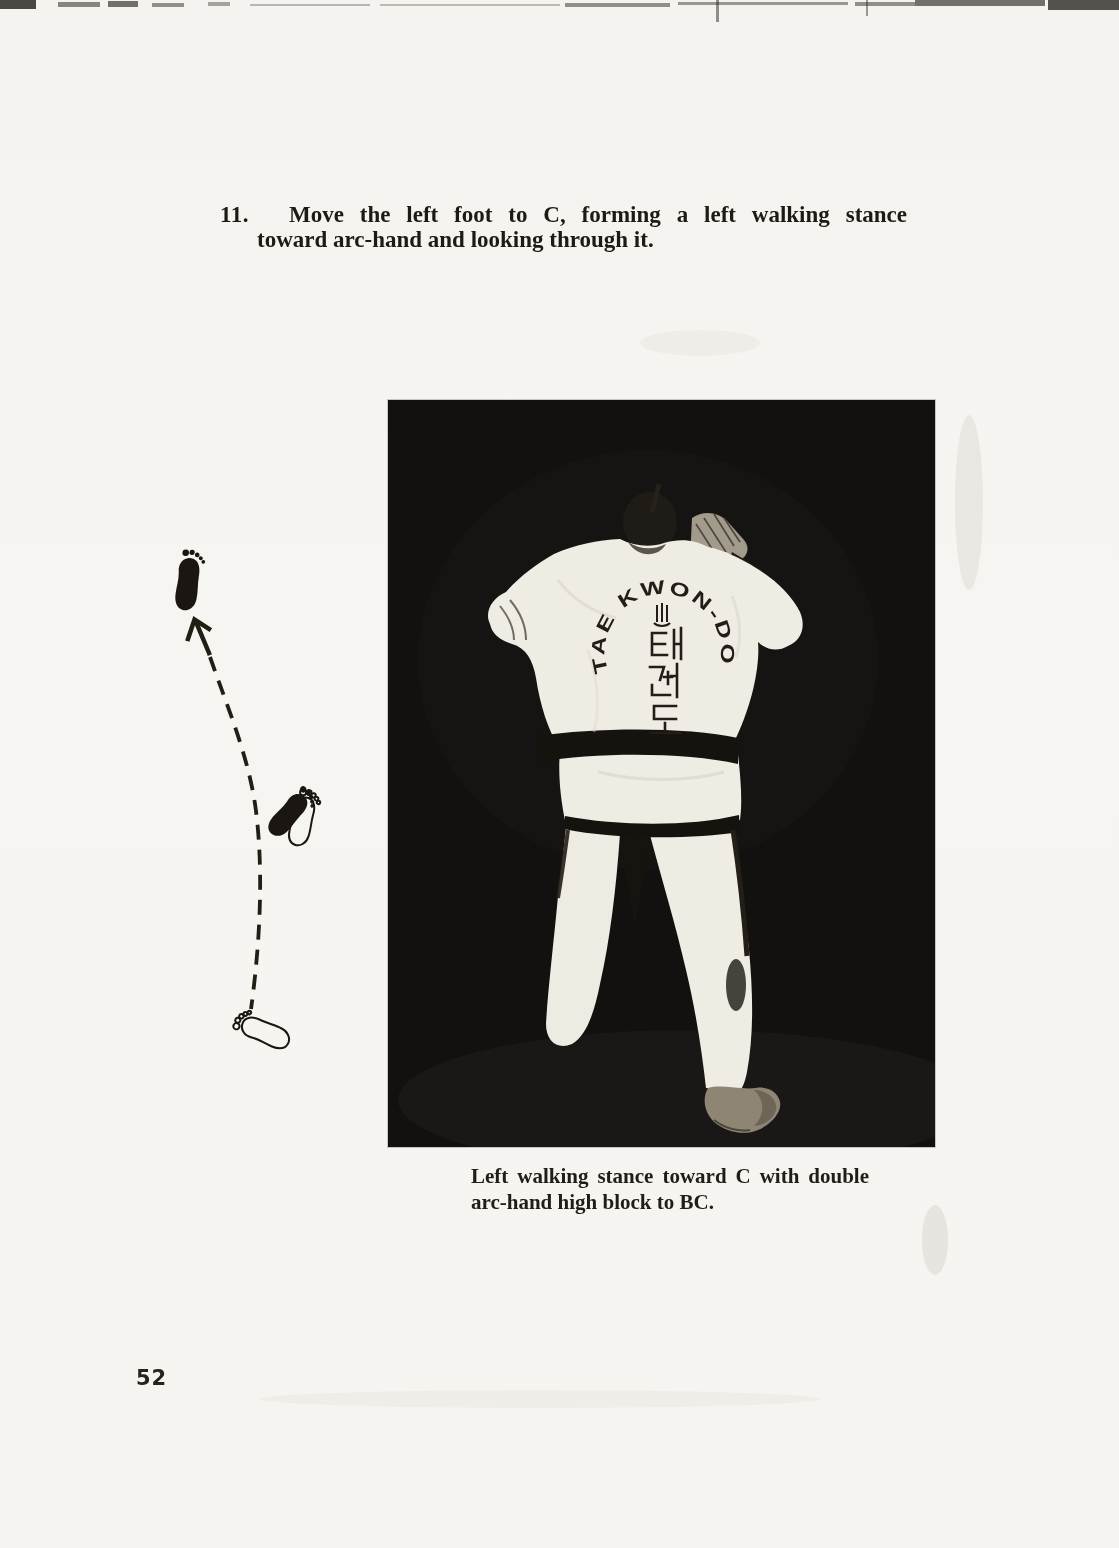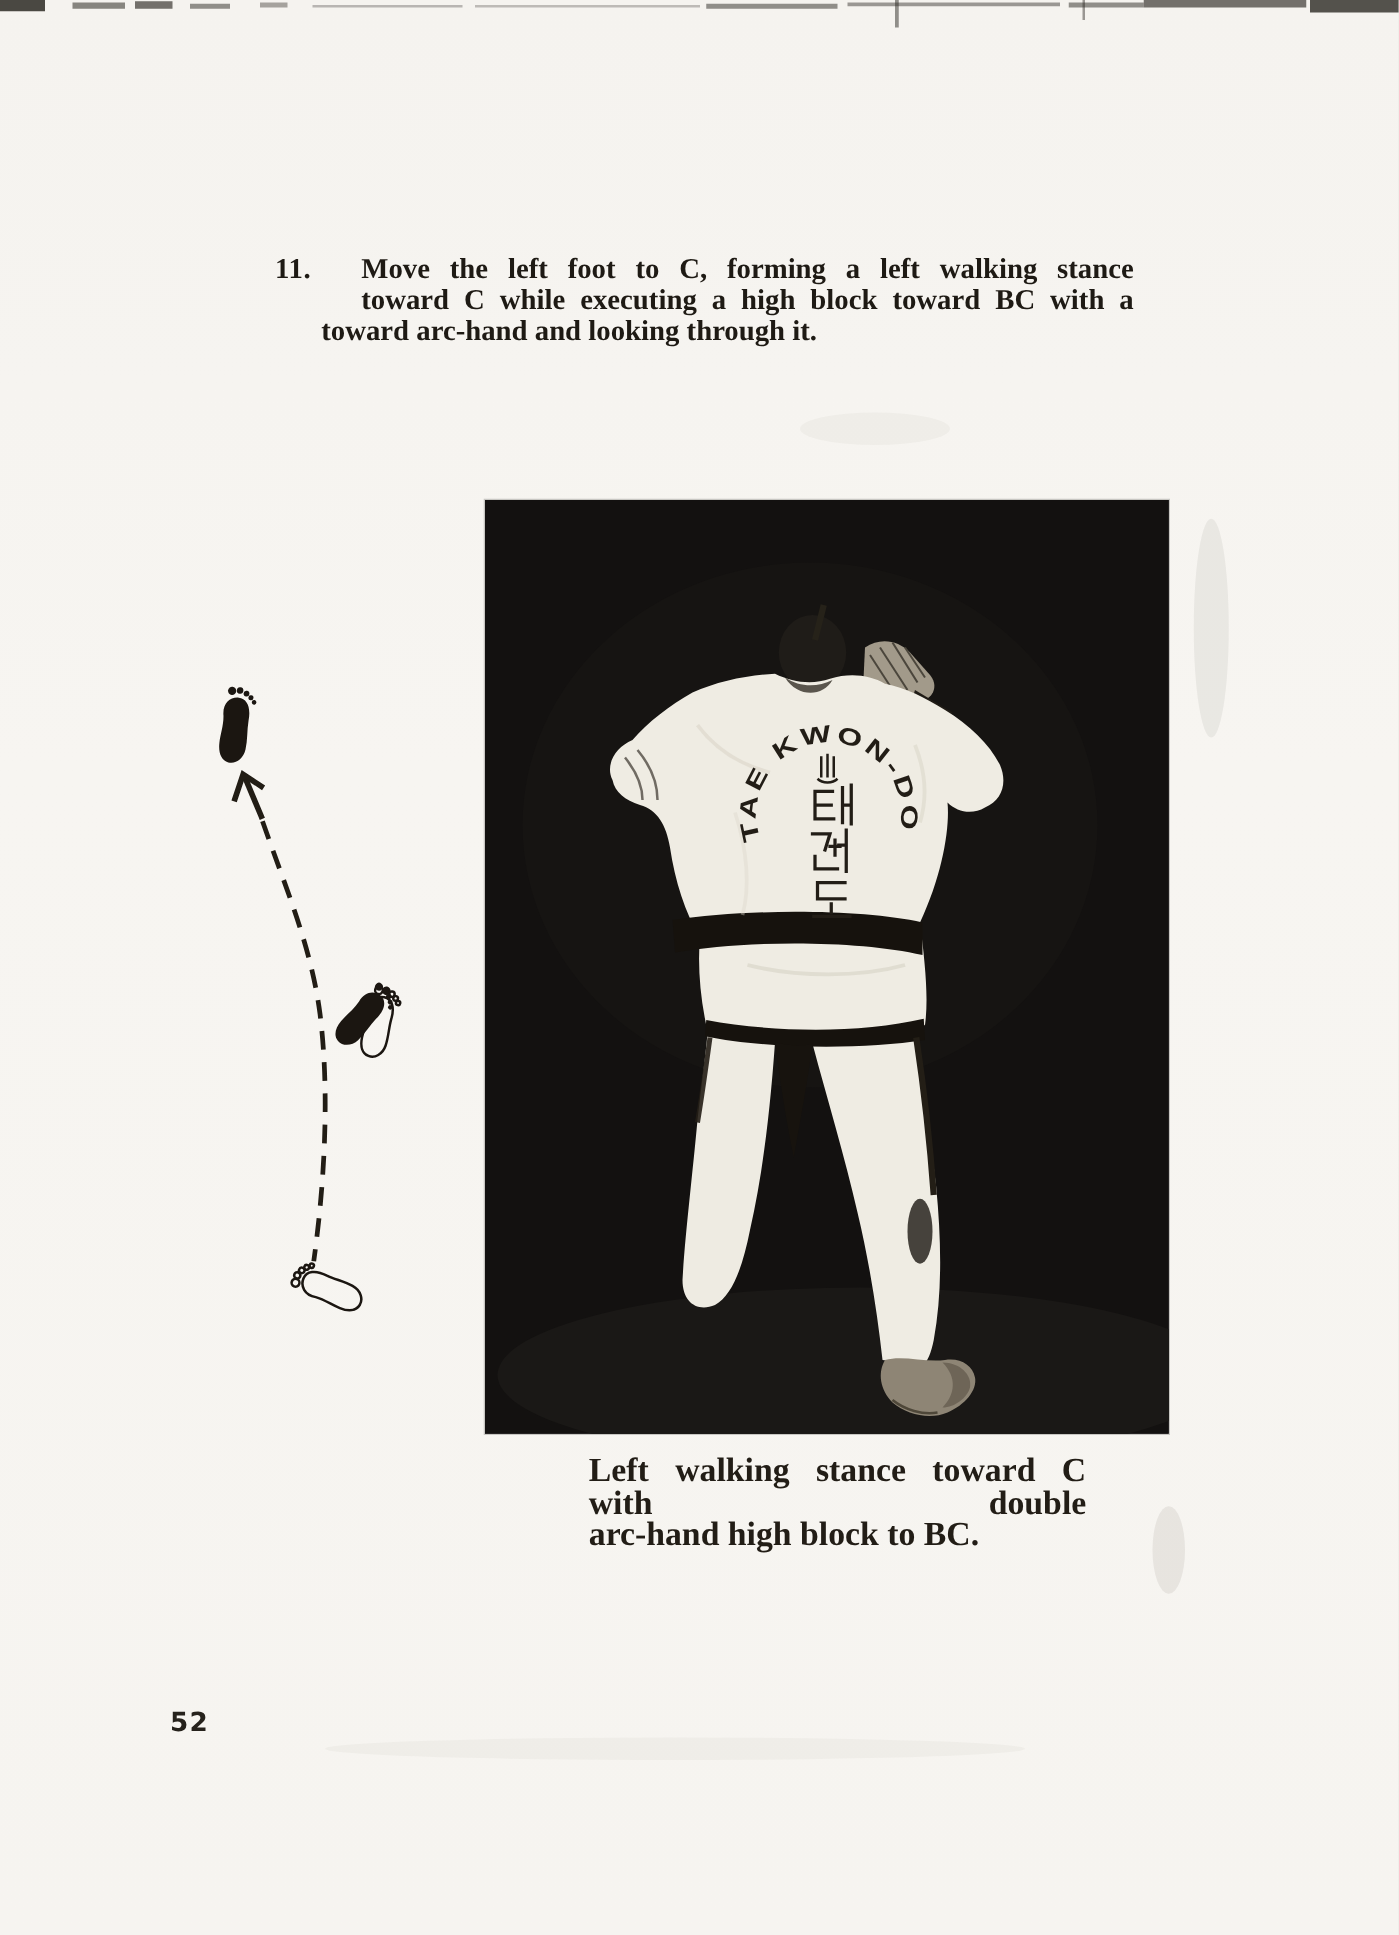--- a/index.html
+++ b/index.html
@@ -31,21 +31,21 @@
   .photo{
     position:absolute;left:388px;top:400px;width:547px;height:747px;
     background:#131110;box-shadow:0 0 0 1px rgba(60,58,54,.25);
   }
   .photo svg{display:block;width:547px;height:747px;}
   
   .diagram{position:absolute;left:130px;top:545px;width:220px;height:520px;}
   
   .caption{
     position:absolute;left:471px;top:1164px;width:398px;
-    font-weight:700;font-size:27px;line-height:25.5px;color:#221d16;
+    font-weight:700;font-size:21px;line-height:25.5px;color:#221d16;
   }
   .caption .cap1{text-align:justify;text-align-last:justify;}
   
   .folio{
     position:absolute;left:136px;top:1366px;
     font-family:"DejaVu Sans", sans-serif;font-weight:700;font-size:21px;color:#26221c;
     letter-spacing:1px;
   }
   
   .ink{fill:#1b1611;}
@@ -75,21 +75,20 @@
 
   <div class="smudge" style="left:955px;top:415px;width:28px;height:175px;background:rgba(120,115,105,.10)"></div>
   <div class="smudge" style="left:922px;top:1205px;width:26px;height:70px;background:rgba(120,115,105,.12)"></div>
   <div class="smudge" style="left:640px;top:330px;width:120px;height:26px;background:rgba(120,115,105,.05)"></div>
   <div class="smudge" style="left:260px;top:1390px;width:560px;height:18px;background:rgba(120,115,105,.05)"></div>
 
   <div class="instruction">
     <span class="step-num">11.</span>
     <div class="step-lines">
       <div class="j">Move the left foot to C, forming a left walking stance</div>
-      <div class="j">toward C while executing a high block toward BC with a</div>
       <div>toward arc-hand and looking through it.</div>
     </div>
   </div>
 
   <svg class="diagram" viewBox="0 0 220 520" xmlns="http://www.w3.org/2000/svg">
     <defs>
       <g id="foot">
         <path d="M -10 -14 C -12 -24 -6 -30 1 -30 C 8 -30 12 -23 11 -12
                  C 10.5 -4 12 4 11 12 C 10 20 4 25 -2 24
                  C -8 23 -11 17 -11 9 C -11 1 -9 -6 -10 -14 Z"></path>

